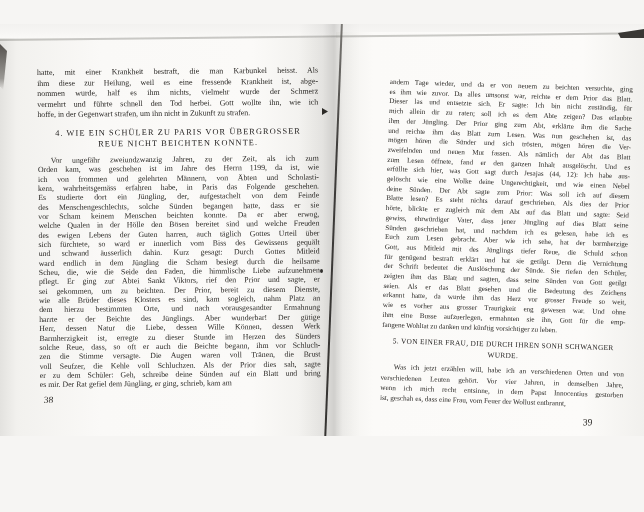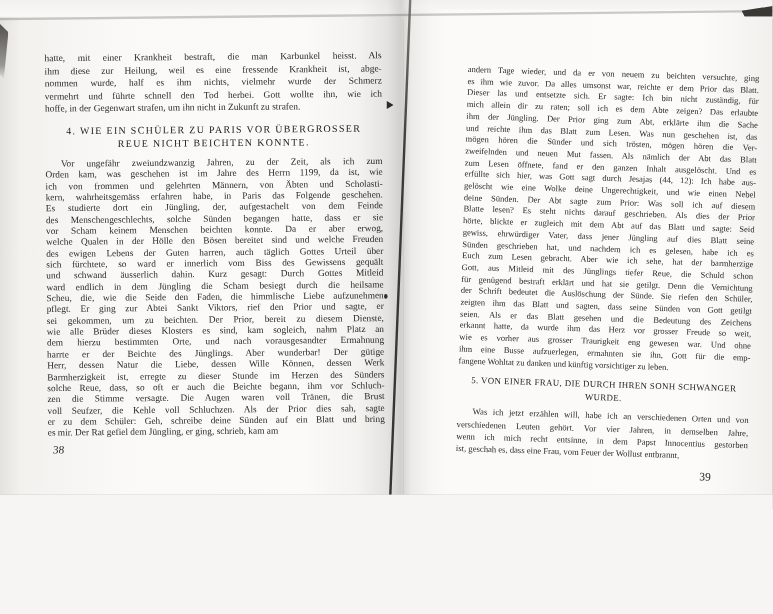--- a/index.html
+++ b/index.html
@@ -1,18 +1,18 @@
 <!DOCTYPE html>
 <html><head>
 <meta charset="utf-8">
 <style>
   html,body{margin:0;padding:0;}
   body{width:644px;height:512px;overflow:hidden;background:#f6f5f3;
        font-family:"Liberation Serif","DejaVu Serif",serif;}
-  .photo{position:relative;width:644px;height:412px;background:#a3a3a3;overflow:hidden;}
+  .photo{position:relative;width:644px;height:412px;background:#737373;overflow:hidden;margin-top:24px;}
 
   
   .top-strip{position:absolute;left:0;top:0;width:644px;height:16px;
              background:linear-gradient(to bottom,#f2f1ef,#fbfaf8);}
   .top-edge-line{position:absolute;left:-2px;top:15px;width:650px;height:2px;
                  background:rgba(110,108,104,0.35);transform:rotate(-0.6deg);transform-origin:left top;}
   .corner-wedge-tr{position:absolute;right:0;top:5px;width:26px;height:9px;background:#3a3835;
                    clip-path:polygon(0 45%,100% 0,100% 100%,10% 100%);}
   .corner-wedge-tl{position:absolute;left:0;top:20px;width:7px;height:46px;
                    background:linear-gradient(to bottom,#55524e,#9a9894 75%,rgba(160,158,154,0));

